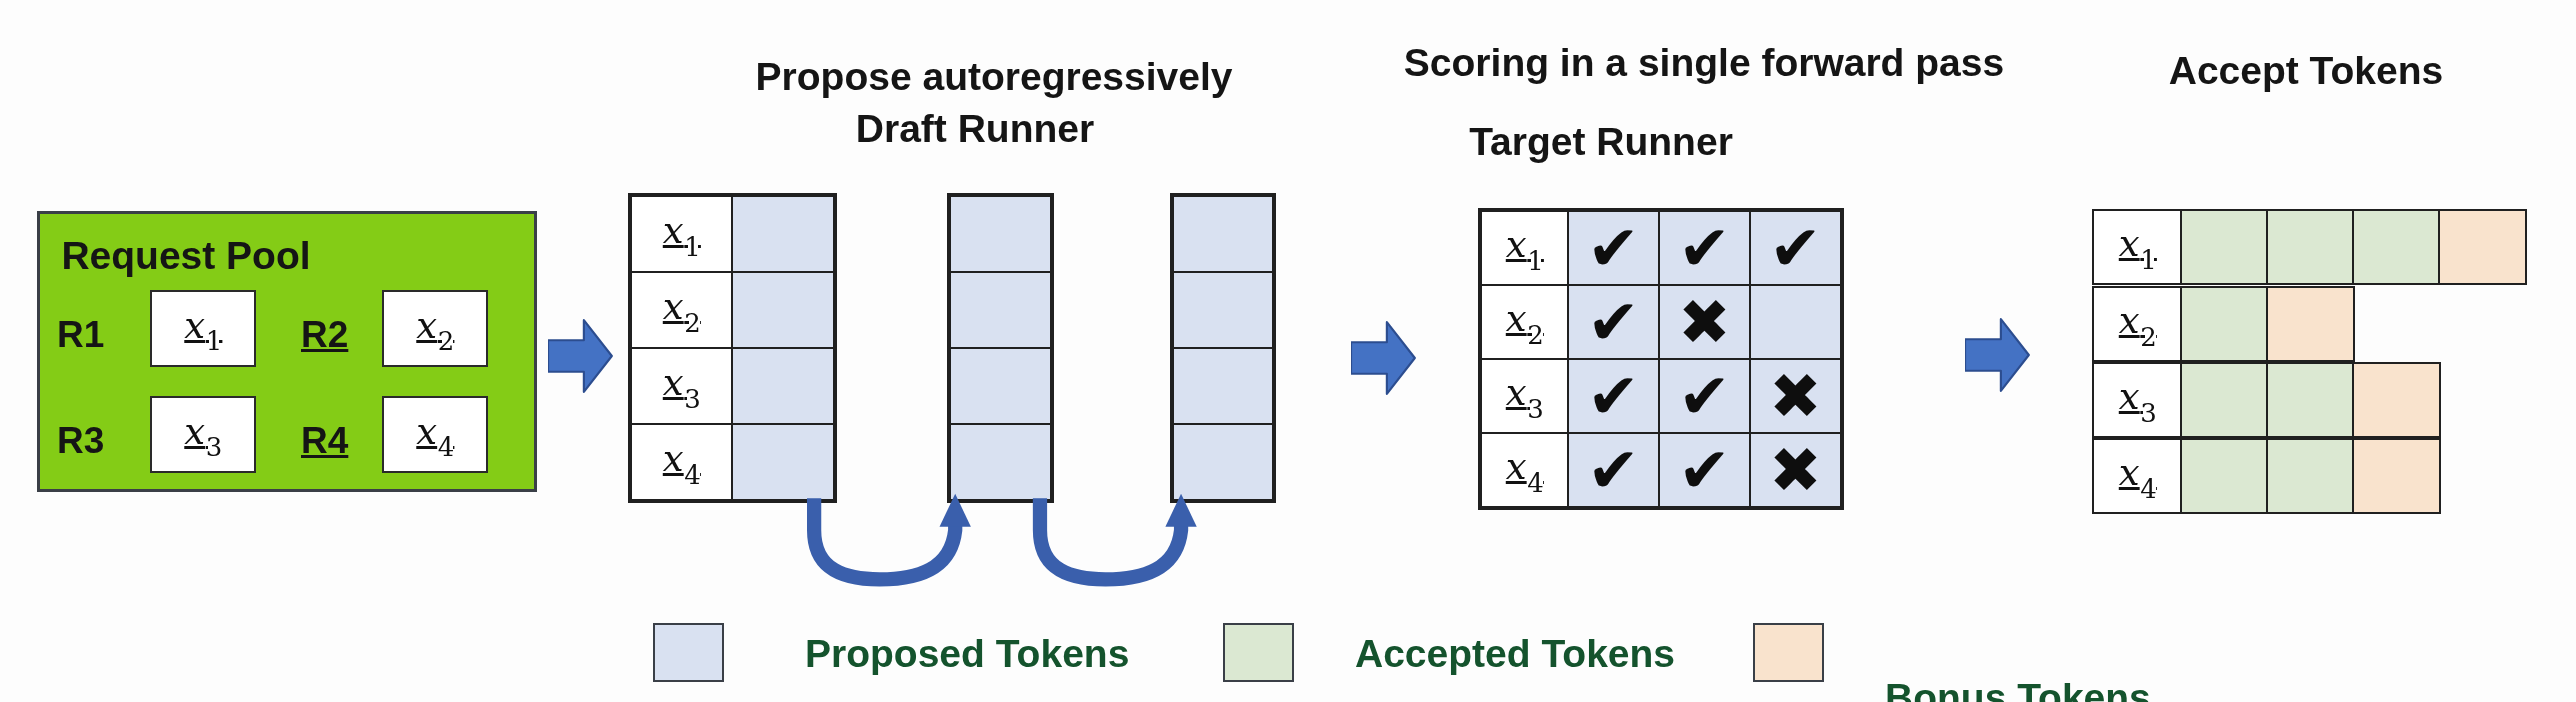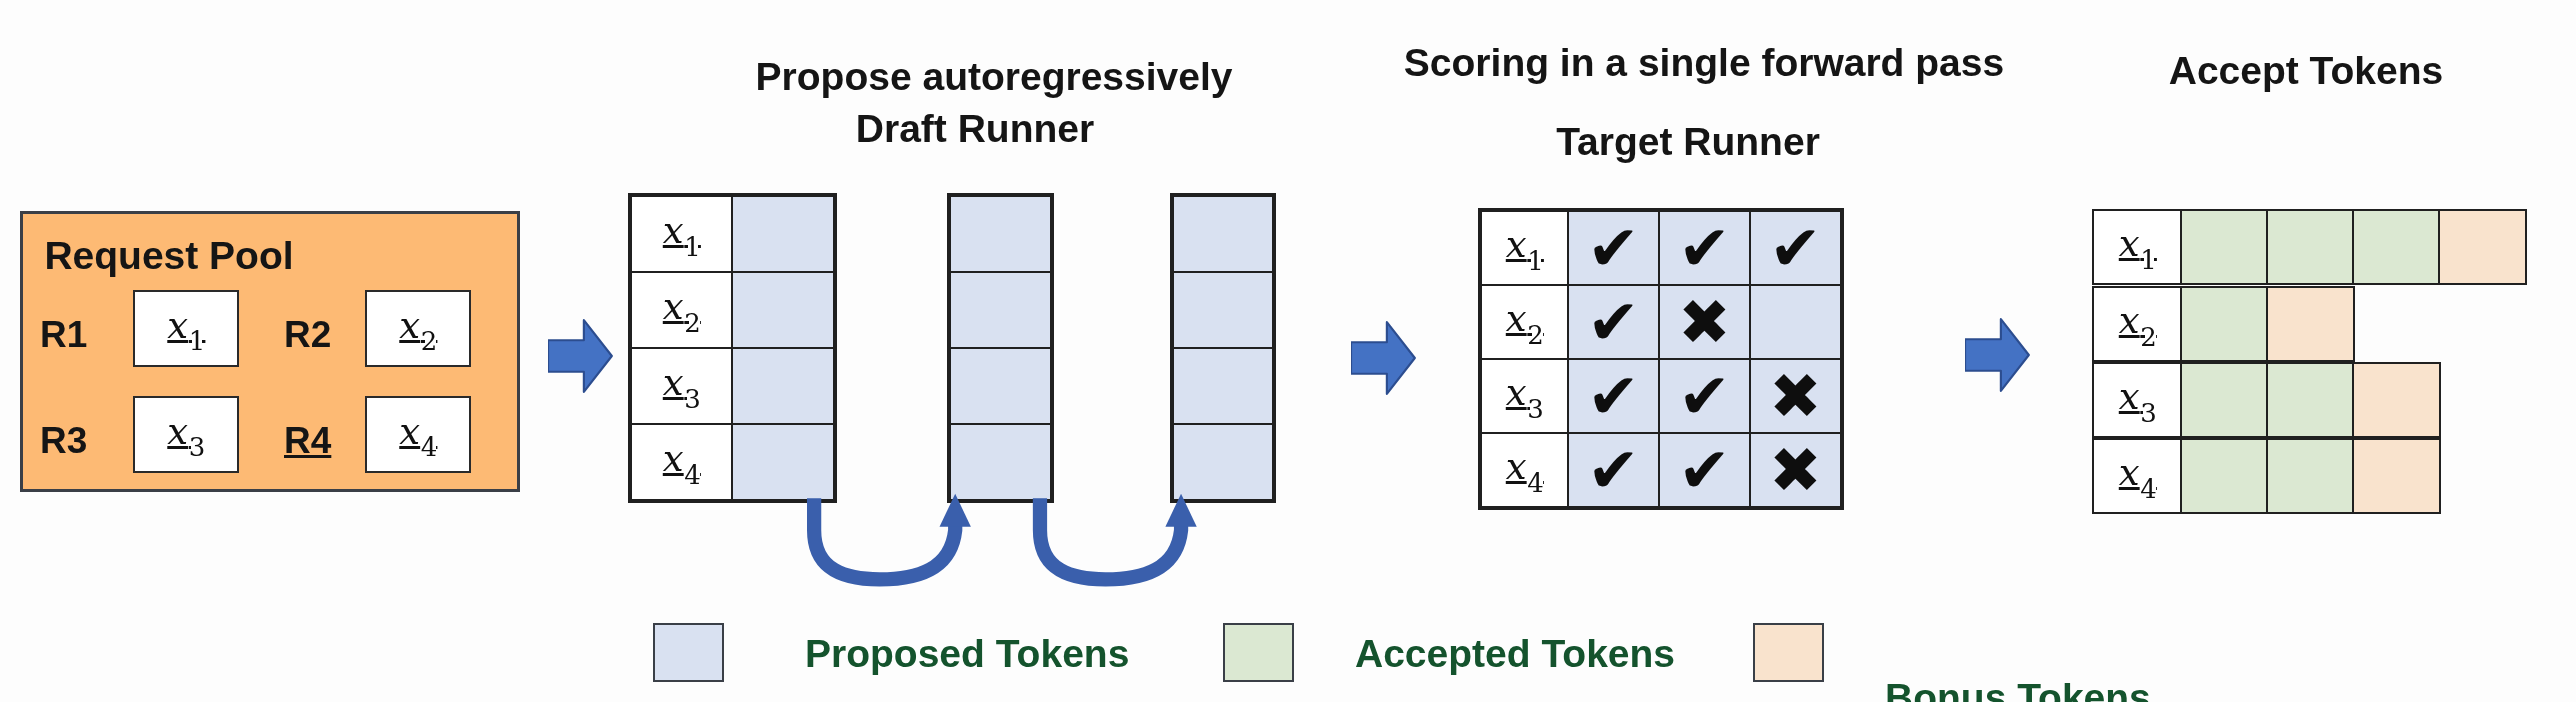--- a/index.html
+++ b/index.html
@@ -33,22 +33,22 @@
     border:1.4px solid #202020;box-sizing:border-box;
     display:flex;align-items:center;justify-content:center;
   }
   .cell.blue{background:#d9e1f1;}
   .mark{
     font-family:"DejaVu Sans",sans-serif;
     font-size:63px;font-weight:700;color:#0e0e0e;line-height:1;
   }
   
   .pool{
-    position:absolute;left:20px;top:211px;width:500px;height:281px;
-    border:3.6px solid #3a3f47;box-sizing:border-box;background:#fdba74;
+    position:absolute;left:37px;top:211px;width:500px;height:281px;
+    border:3.6px solid #3a3f47;box-sizing:border-box;background:#84cc16;
   }
   .pool-title{position:absolute;left:21.4px;top:20px;font-size:39px;font-weight:600;color:#151515;}
   .rlabel{position:absolute;font-size:37px;font-weight:600;color:#151515;}
   .tokbox{
     position:absolute;width:106px;height:77px;
     border:2.9px solid #2a2a2a;box-sizing:border-box;background:#fff;
     display:flex;align-items:center;justify-content:center;
   }
   
   .arow{position:absolute;display:flex;}
@@ -68,30 +68,30 @@
   .legend-label{
     position:absolute;font-size:39px;font-weight:600;color:#14532d;white-space:nowrap;
   }
 </style>
 </head>
 <body>
 
 <div class="abs title" style="left:744px;top:27px;width:500px;margin-top:28px;">Propose autoregressively</div>
 <div class="abs title" style="left:761px;top:107px;width:428px;">Draft Runner</div>
 <div class="abs title" style="left:1397px;top:41px;width:614px;">Scoring in a single forward pass</div>
-<div class="abs title" style="left:1474px;top:120px;width:428px;">Target Runner</div>
+<div class="abs title" style="left:1387px;top:120px;width:428px;">Target Runner</div>
 <div class="abs title" style="left:2092px;top:49px;width:428px;">Accept Tokens</div>
 
 <div class="pool">
   <div class="pool-title">Request Pool</div>
   <div class="rlabel" style="left:17px;top:100px;">R1</div>
   <div class="tokbox" style="left:110px;top:76px;">
     <span class="tok"><span>x</span><sub>1</sub></span>
   </div>
-  <div class="rlabel" style="left:261px;top:100px;">R2</div>
+  <div class="rlabel" style="left:261px;top:100px;text-decoration:underline;">R2</div>
   <div class="tokbox" style="left:342px;top:76px;">
     <span class="tok"><span>x</span><sub>2</sub></span>
   </div>
   <div class="rlabel" style="left:17px;top:206px;">R3</div>
   <div class="tokbox" style="left:110px;top:182px;">
     <span class="tok"><span>x</span><sub>3</sub></span>
   </div>
   <div class="rlabel" style="left:261px;top:206px;text-decoration:underline;">R4</div>
   <div class="tokbox" style="left:342px;top:182px;">
     <span class="tok"><span>x</span><sub>4</sub></span>

